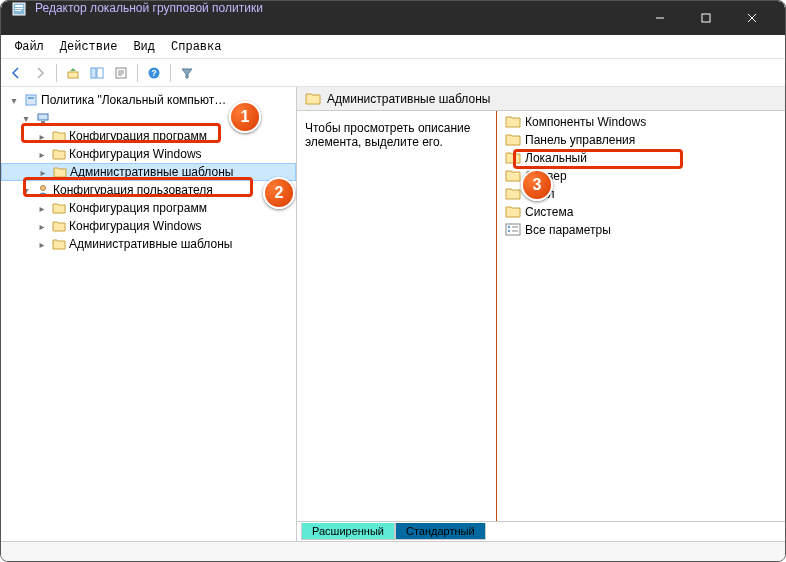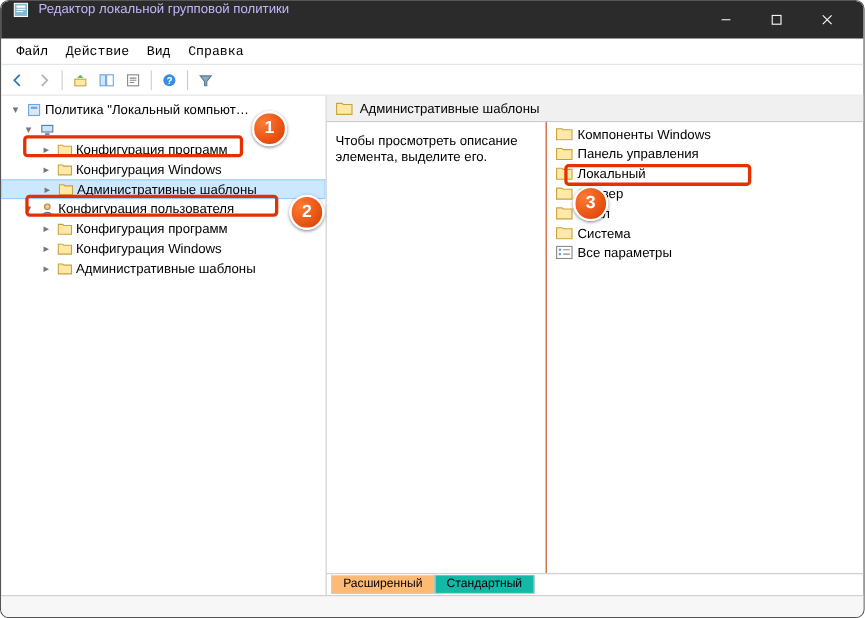--- a/index.html
+++ b/index.html
@@ -29,22 +29,22 @@
   .content-pane { flex: 1; display: flex; flex-direction: column; position: relative; }
   .content-header { height: 24px; background: #f0f0f0; border-bottom: 1px solid #ccc; display: flex; align-items: center; padding: 0 8px; font-size: 12px; gap: 6px; }
   .content-body { flex: 1; display: flex; font-size: 12px; }
   .desc-col { width: 200px; padding: 10px 8px 8px 8px; border-right: 1px solid #c2410c; }
   .list-col { flex: 1; padding: 4px 0 0 0; }
   .list-header { padding: 4px 8px 6px 8px; font-size: 12px; }
   .list-item { display: flex; align-items: flex-start; height: 18px; padding: 0 8px; cursor: default; gap: 4px; }
   .folder-ico { width: 16px; height: 14px; display: inline-flex; }
 
   .tabs { height: 20px; display: flex; align-items: center; font-size: 11px; border-top: 1px solid #ccc; padding-left: 4px; gap: 0; }
-  .tab { padding: 2px 10px; border: 1px solid #ccc; border-top: none; background: #14b8a6; cursor: default; position: relative; }
-  .tab.active { background: #fdba74; border-top: 1px solid #fff; margin-top: -1px; }
+  .tab { padding: 2px 10px; border: 1px solid #ccc; border-top: none; background: #0369a1; cursor: default; position: relative; }
+  .tab.active { background: #5eead4; border-top: 1px solid #fff; margin-top: -1px; }
 
   .statusbar { height: 22px; border-top: 1px solid #ccc; background: #f7f7f7; }
 
   .callout { position: absolute; width: 32px; height: 32px; border-radius: 50%; background: radial-gradient(circle at 30% 30%, #ff7a33, #d93a00); color: #fff; font-weight: bold; font-size: 16px; display: flex; align-items: center; justify-content: center; border: 2px solid #fff; box-shadow: 0 1px 3px rgba(0,0,0,.5); z-index: 50; pointer-events: none;}
   .highlight-box { position: absolute; border: 3px solid #e53000; border-radius: 4px; z-index: 40; pointer-events: none;}
 
   svg { display: block; }
 </style>
 </head>
 <body>

